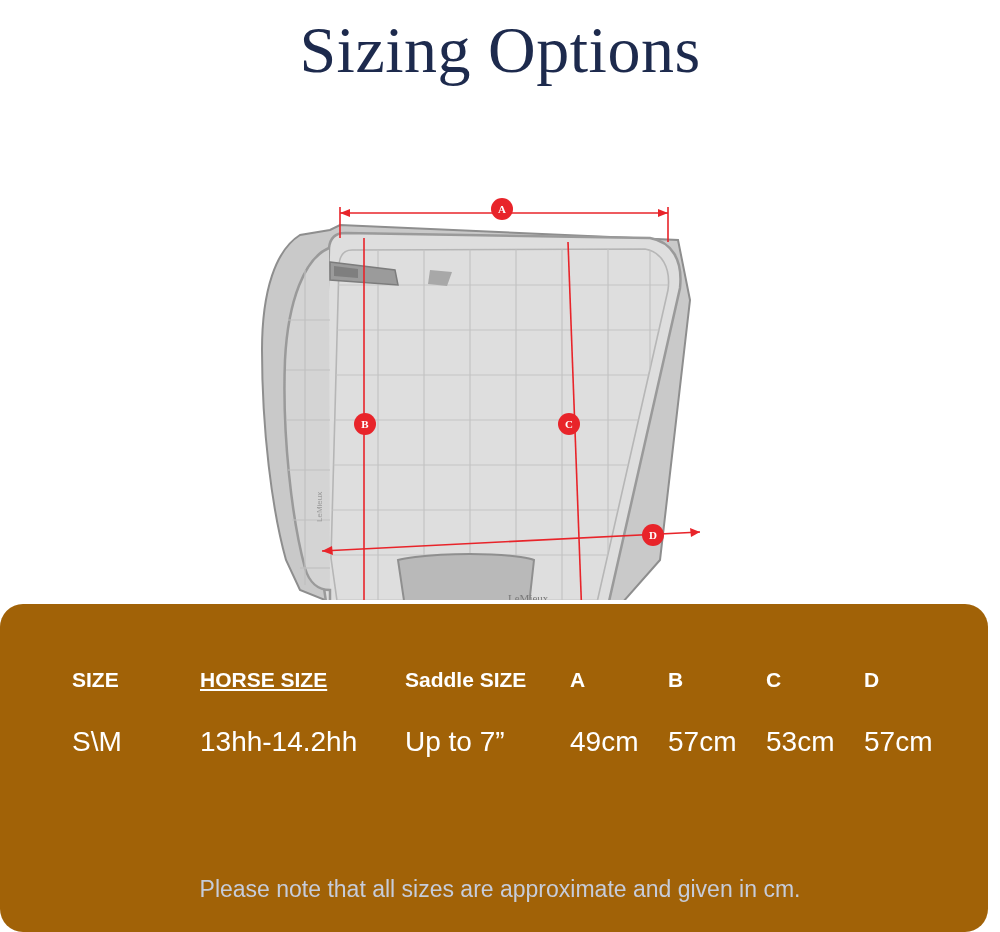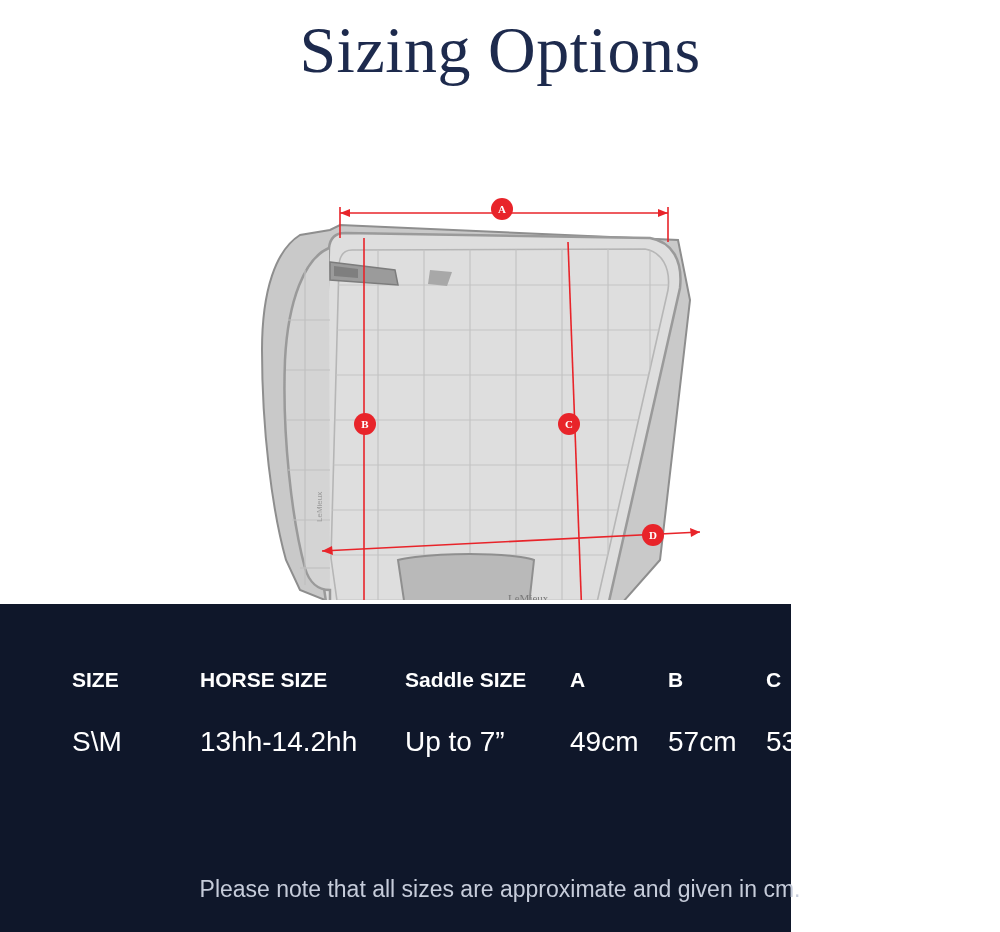--- a/index.html
+++ b/index.html
@@ -62,24 +62,25 @@
   #marker-a { left: 491px; top: 108px; }
   #marker-b { left: 354px; top: 323px; }
   #marker-c { left: 558px; top: 323px; }
   #marker-d { left: 642px; top: 434px; }
 
   
   .panel {
     position: absolute;
     left: 0;
     top: 604px;
-    width: 791px;
+    width: 988px;
     height: 328px;
-    background: #0f172a;
+    background: #a16207;
     color: #ffffff;
+    border-radius: 23px;
   }
   table.sizing {
     width: 880px;
     margin: 64px 0 0 72px;
     border-collapse: collapse;
   }
   table.sizing th {
     text-align: left;
     font-size: 21px;
     font-weight: 700;
@@ -87,21 +88,21 @@
     white-space: nowrap;
   }
   table.sizing td {
     text-align: left;
     font-size: 28px;
     font-weight: 400;
     padding: 0 0 34px 0;
     white-space: nowrap;
   }
   .col-size   { width: 128px; }
-  .col-horse  { width: 205px; }
+  .col-horse  { width: 205px; text-decoration: underline; }
   .col-saddle { width: 165px; }
   .col-a      { width: 98px; }
   .col-b      { width: 98px; }
   .col-c      { width: 98px; }
   .col-d      { width: 88px; }
   .note {
     position: absolute;
     left: 0;
     top: 272px;
     width: 1000px;

